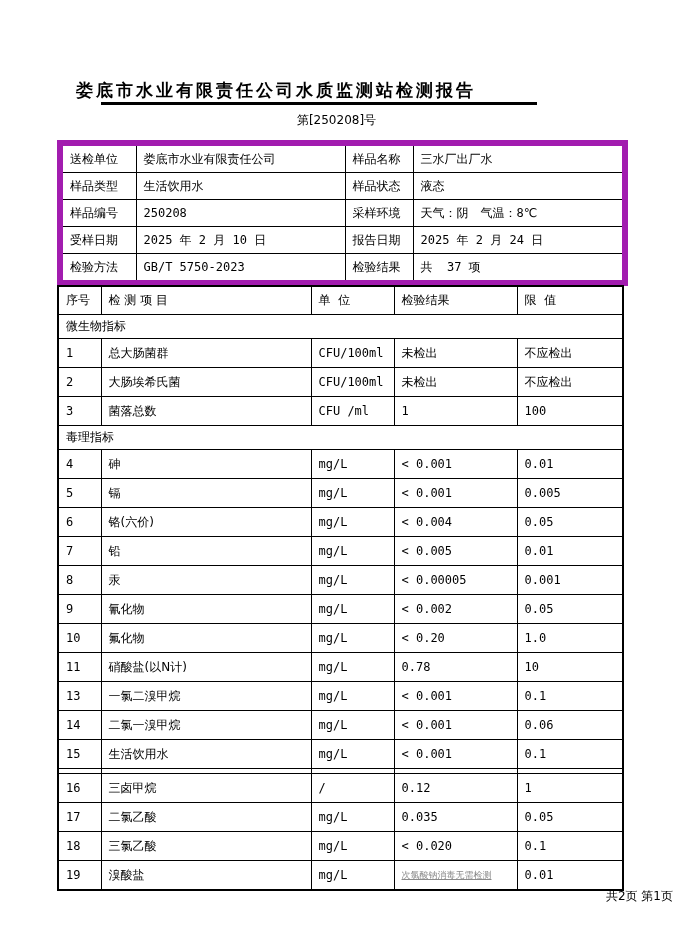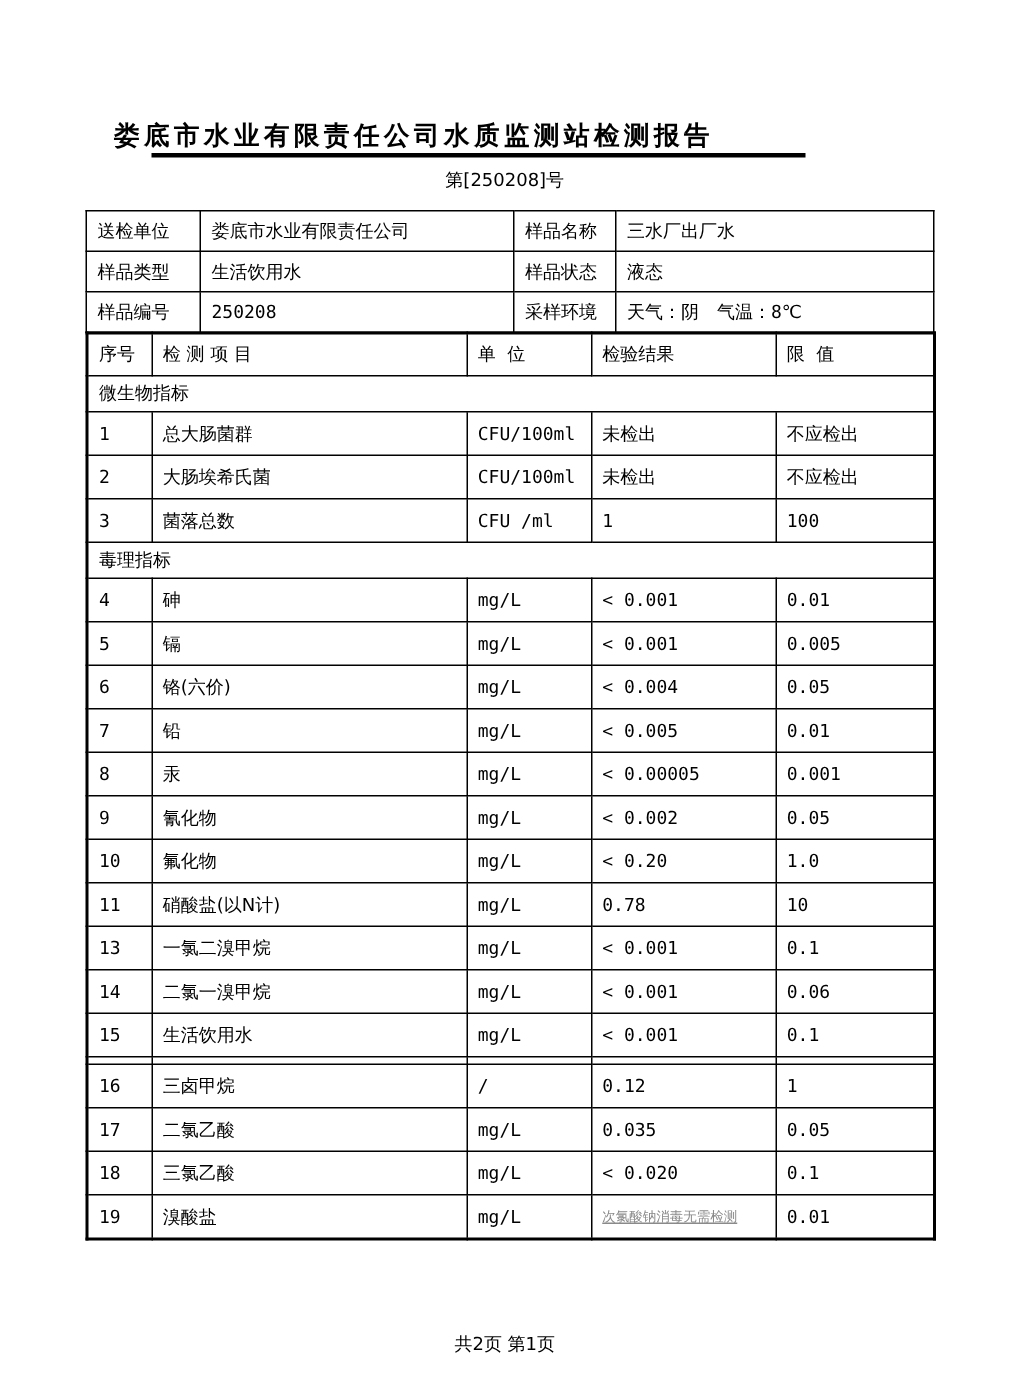--- a/index.html
+++ b/index.html
@@ -49,21 +49,21 @@
     position: absolute;
     top: 140px;
     left: 57px;
     width: 565px;
   }
   table {
     border-collapse: collapse;
     table-layout: fixed;
     width: 565px;
   }
-  .info-table { border: 1px solid #a21caf; }
+  .info-table { border: 6px solid #a21caf; }
   .results-table { border: 2px solid #000; margin-top: -1px; }
   td, th {
     border: 1px solid #000;
     font-size: 12px;
     font-weight: normal;
     text-align: left;
     vertical-align: middle;
     padding: 0 2px 0 7px;
     white-space: pre;
     overflow: hidden;
@@ -77,21 +77,21 @@
   td.muted {
     font-size: 9px;
     color: #8a8a8a;
     text-decoration: underline;
   }
   .page-footer {
     position: absolute;
     top: 888px;
     left: 0;
     width: 673px;
-    text-align: center;
+    text-align: right;
     font-size: 12px;
   }
 </style>
 </head>
 <body>
 
 <div class="page">
 
   <div class="report-title">娄底市水业有限责任公司水质监测站检测报告</div>
   <div class="title-underline"></div>
@@ -116,20 +116,32 @@
             <td>样品类型</td>
             <td class="mono">生活饮用水</td>
             <td>样品状态</td>
             <td class="mono">液态</td>
           </tr>
           <tr>
             <td>样品编号</td>
             <td class="mono">250208</td>
             <td>采样环境</td>
             <td class="mono">天气：阴　气温：8℃</td>
+          </tr>
+          <tr>
+            <td>受样日期</td>
+            <td class="mono">2025 年 2 月 10 日</td>
+            <td>报告日期</td>
+            <td class="mono">2025 年 2 月 24 日</td>
+          </tr>
+          <tr>
+            <td>检验方法</td>
+            <td class="mono">GB/T 5750-2023</td>
+            <td>检验结果</td>
+            <td class="mono">共  37 项</td>
           </tr>
         </tbody>
     </table>
 
     <table class="results-table">
       <colgroup>
         <col style="width:43px">
           <col style="width:210px">
           <col style="width:83px">
           <col style="width:123px">

